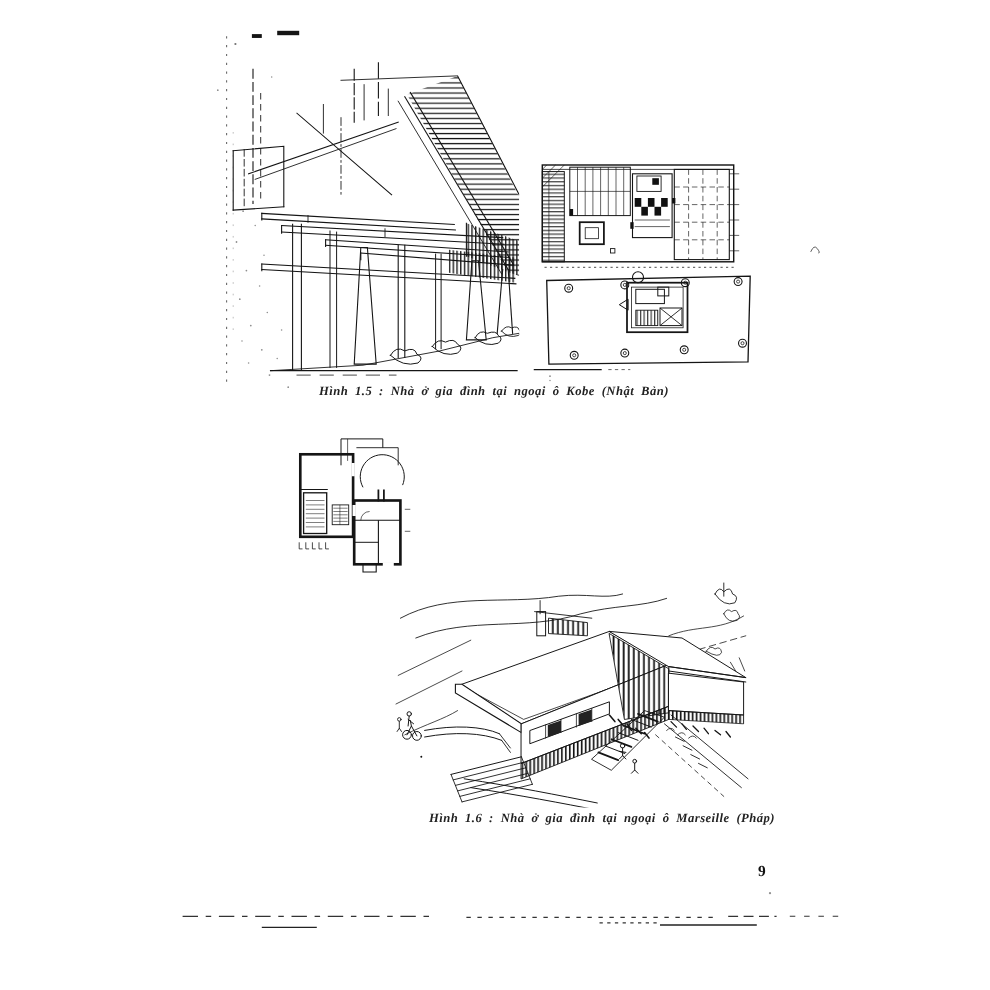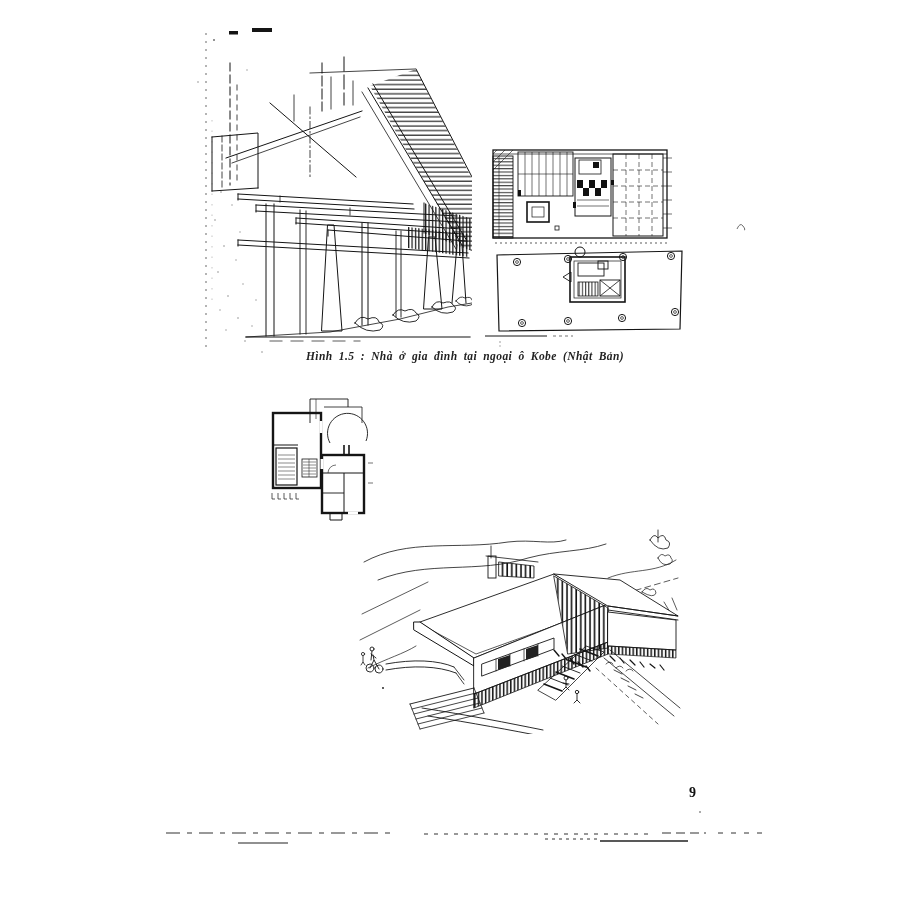--- a/index.html
+++ b/index.html
@@ -1,20 +1,20 @@
 <!DOCTYPE html>
 <html><head>
 <meta charset="utf-8">
 <style>
   html,body{margin:0;padding:0;background:#e8e8e8;}
   .page{position:relative;width:900px;height:900px;background:#ffffff;overflow:hidden;
         font-family:"Liberation Serif", serif;color:#1a1a1a;}
   .fig{position:absolute;}
   .caption{position:absolute;font-style:italic;font-weight:600;font-size:11.5px;
-           letter-spacing:0.4px;word-spacing:3px;text-align:center;color:#222;
+           letter-spacing:0.4px;word-spacing:3px;color:#222;
            white-space:nowrap;}
   .page-number{position:absolute;font-weight:bold;font-size:14px;color:#111;}
   svg{display:block;}
 </style>
 </head>
 <body>
 
 <div class="page">
 
   <svg class="fig" style="left:210px;top:55px" width="262" height="292" viewBox="0 0 262 292">
@@ -329,20 +329,21 @@
       <circle cx="21" cy="151" r="4" stroke-width="0.9"></circle>
       <path d="M12,150 L16,142 L21,151 M16,142 L15,137" stroke-width="0.9"></path>
       <circle cx="14" cy="131" r="2" stroke-width="0.9"></circle>
       <path d="M14,133 L13,142 M13,136 L18,140" stroke-width="0.9"></path>
       <circle cx="5" cy="136" r="1.6" stroke-width="0.8"></circle>
       <path d="M5,138 l0,6 M3,147 l2,-3 2,3" stroke-width="0.8"></path>
       <circle cx="25" cy="170" r="0.9" fill="#111" stroke="none"></circle>
     </g>
   </svg>
 
+  <div class="caption" style="left:390px;top:738px;width:320px">Hình 1.6 : Nhà ở gia đình tại ngoại ô Marseille (Pháp)</div>
 
   <div class="page-number" style="left:689px;top:785px">9</div>
 
   <svg class="fig" style="left:0;top:0" width="900" height="900" viewBox="0 0 900 900" aria-hidden="true">
     <g stroke="#444" fill="none">
       <line x1="206" y1="33" x2="206" y2="352" stroke-width="1" stroke-dasharray="2 6" opacity="0.8"></line>
       <line x1="212" y1="120" x2="212" y2="300" stroke-width="0.8" stroke-dasharray="1.5 9" opacity="0.4"></line>
       <rect x="229" y="31" width="9" height="3.5" fill="#151515" stroke="none"></rect>
       <rect x="252" y="28" width="20" height="4" fill="#151515" stroke="none"></rect>
       <circle cx="214" cy="40" r="1" fill="#333" stroke="none" opacity="0.7"></circle>

